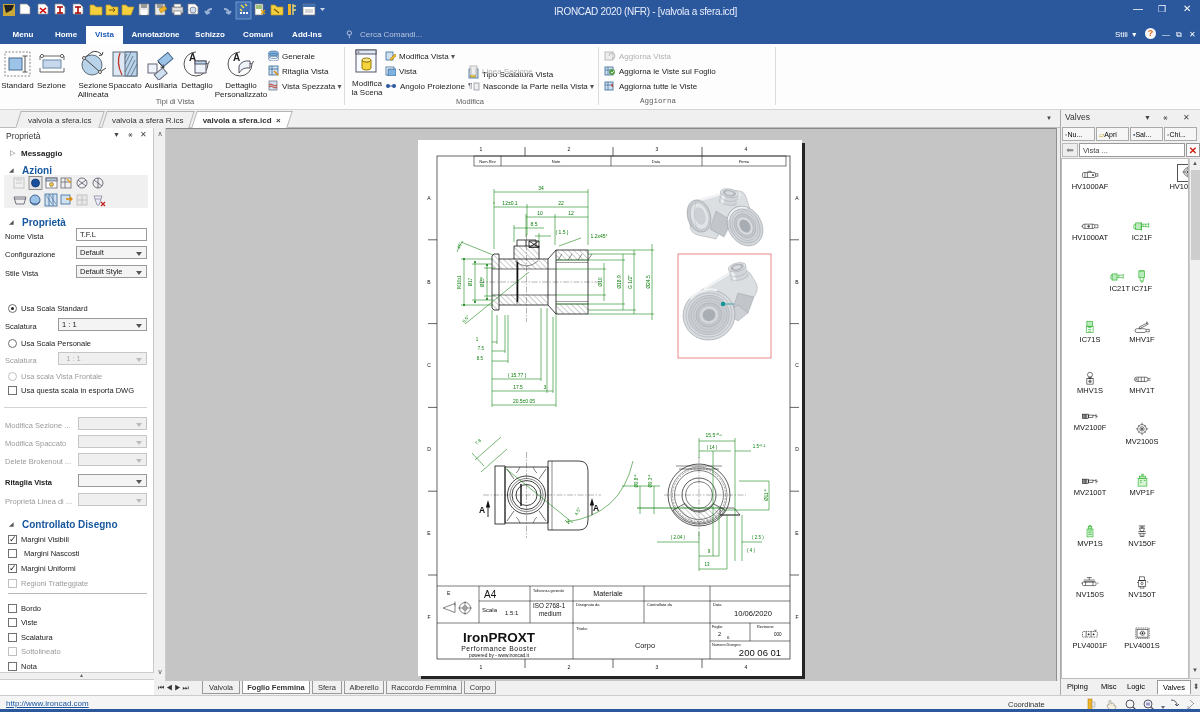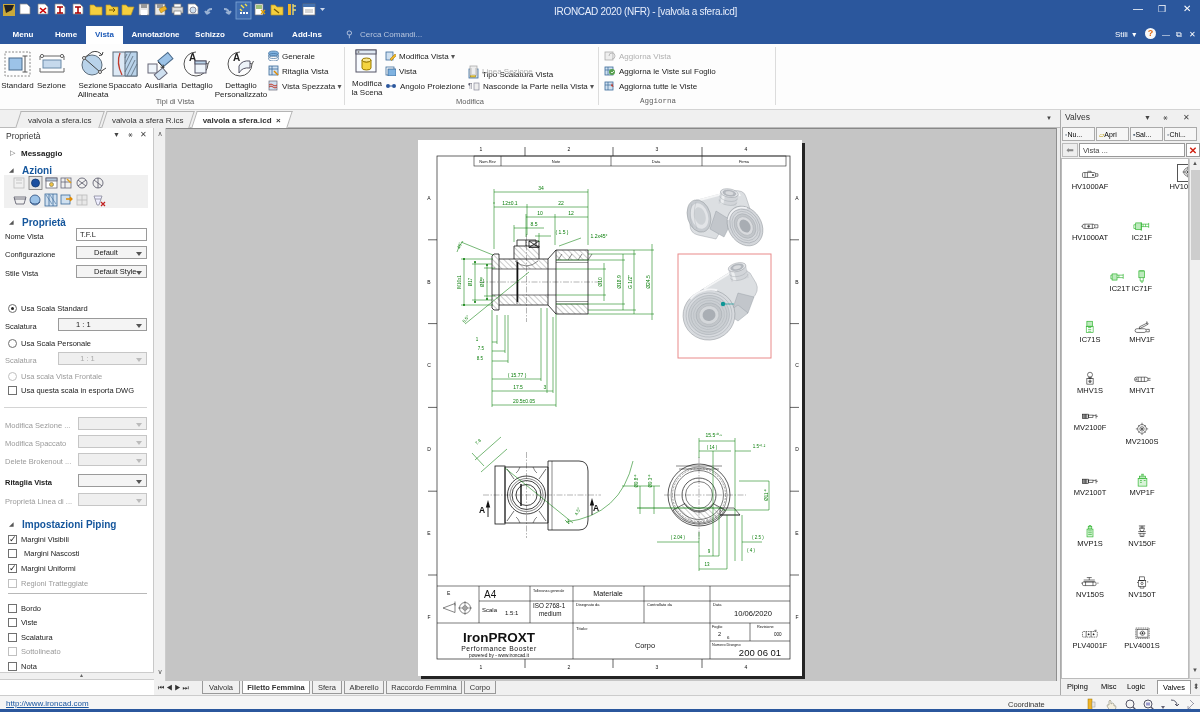--- a/index.html
+++ b/index.html
@@ -27,21 +27,21 @@
 .dtab{position:absolute;top:1px;height:17px;line-height:17px;font-size:8px;color:#333;text-align:center;background:#f0f0f0;border:1px solid #b5b5b5;border-bottom:none;transform:skewX(-18deg);}
 .dtab span{display:block;transform:skewX(18deg);}
 .dtab.sel{background:#fff;font-weight:bold;}
 
 #lpanel{left:0;top:128px;width:154px;height:552px;background:#fff;border-right:1px solid #c8c8c8;font-size:7.5px;color:#1a1a1a;}
 #lpanel .hdr{position:absolute;left:6px;top:3px;font-size:8.5px;color:#333;}
 .sect{position:absolute;font-weight:bold;color:#15569c;font-size:10px;}
 .lbl{position:absolute;white-space:nowrap;}
 .lbl.dis{color:#9a9a9a;}
 .field{position:absolute;height:13px;background:#fff;border:1px solid #9a9a9a;font-size:7.5px;line-height:11px;padding-left:3px;}
-.drop{position:absolute;height:13px;background:#f4f4f4;border:1px solid #9a9a9a;font-size:7.5px;line-height:11px;padding-left:17px;}
+.drop{position:absolute;height:13px;background:#f4f4f4;border:1px solid #9a9a9a;font-size:7.5px;line-height:11px;padding-left:3px;}
 .drop:after{content:"";position:absolute;right:4px;top:5px;border:3px solid transparent;border-top:4px solid #555;}
 .drop.dis{background:#efefef;border-color:#c6c6c6;color:#aaa;}
 .drop.dis:after{border-top-color:#bbb;}
 .radio{position:absolute;width:9px;height:9px;border:1px solid #707070;border-radius:50%;background:#fff;}
 .radio.on:after{content:"";position:absolute;left:2px;top:2px;width:3px;height:3px;border-radius:50%;background:#222;}
 .radio.dis{border-color:#c0c0c0;}
 .cb{position:absolute;width:9px;height:9px;border:1px solid #707070;background:#fff;}
 .cb.dis{border-color:#c0c0c0;}
 .cb.on:after{content:"✓";position:absolute;left:0px;top:-2px;font-size:9px;color:#222;}
 
@@ -379,21 +379,21 @@
  <div class="drop dis" style="left:78px;top:289px;width:69px;"></div>
  <div class="lbl dis" style="left:5px;top:311px;">Modifica Spaccato</div>
  <div class="drop dis" style="left:78px;top:307px;width:69px;"></div>
  <div class="lbl dis" style="left:5px;top:329px;">Delete Brokenout ...</div>
  <div class="drop dis" style="left:78px;top:325px;width:69px;"></div>
  <div class="lbl" style="left:5px;top:350px;font-weight:bold;">Ritaglia Vista</div>
  <div class="drop" style="left:78px;top:346px;width:69px;"></div>
  <div class="lbl dis" style="left:5px;top:369px;">Proprietà Linea di ...</div>
  <div class="drop dis" style="left:78px;top:365px;width:69px;"></div>
  <span style="position:absolute;left:9px;top:392px;color:#555;font-size:6px;">◢</span>
- <div class="sect" style="left:22px;top:391px;">Impostazioni Piping</div>
+ <div class="sect" style="left:22px;top:391px;">Controllato Disegno</div>
  <div class="cb on" style="left:8px;top:407px;"></div>
  <div class="lbl" style="left:21px;top:407px;">Margini Visibili</div>
  <div class="cb" style="left:8px;top:421px;"></div>
  <div class="lbl" style="left:24px;top:421px;">Margini Nascosti</div>
  <div class="cb on" style="left:8px;top:436px;"></div>
  <div class="lbl" style="left:21px;top:436px;">Margini Uniformi</div>
  <div class="cb dis" style="left:8px;top:451px;"></div>
  <div class="lbl dis" style="left:21px;top:451px;">Regioni Tratteggiate</div>
  <div style="position:absolute;left:8px;top:465px;width:139px;height:1px;background:#b8b8b8;"></div>
  <div class="cb" style="left:8px;top:476px;"></div>
@@ -957,21 +957,21 @@
   <span style="position:absolute;left:40px;top:2px;">Misc</span>
   <span style="position:absolute;left:66px;top:2px;">Logic</span>
   <span style="position:absolute;left:96px;top:0px;width:34px;height:14px;background:#fff;border:1px solid #999;border-bottom:none;text-align:center;line-height:14px;">Valves</span>
   <span style="position:absolute;left:132px;top:2px;color:#555;">⬍</span>
  </div>
 </div>
 
 <div class="abs" id="sheettabs">
   <div style="position:absolute;left:4px;top:3px;font-size:7px;color:#333;">⏮ ◀ ▶ ⏭</div>
   <div class="stab" style="left:48px;width:38px;"><span>Valvola</span></div>
-  <div class="stab sel" style="left:88px;width:68px;"><span>Filetto Femmina</span></div>
+  <div class="stab sel" style="left:88px;width:68px;"><span>Foglio Femmina</span></div>
   <div class="stab" style="left:158px;width:30px;"><span>Sfera</span></div>
   <div class="stab" style="left:190px;width:40px;"><span>Alberello</span></div>
   <div class="stab" style="left:232px;width:76px;"><span>Raccordo Femmina</span></div>
   <div class="stab" style="left:310px;width:32px;"><span>Corpo</span></div>
 </div>
 
 <div class="abs" id="statusbar">
   <span style="position:absolute;left:6px;top:3px;font-size:8px;color:#1a56a0;text-decoration:underline;">http://www.ironcad.com</span>
   <span style="position:absolute;left:1008px;top:4px;font-size:7.5px;color:#333;">Coordinate</span>
   <svg style="position:absolute;left:1085px;top:1px;" width="112" height="15">

